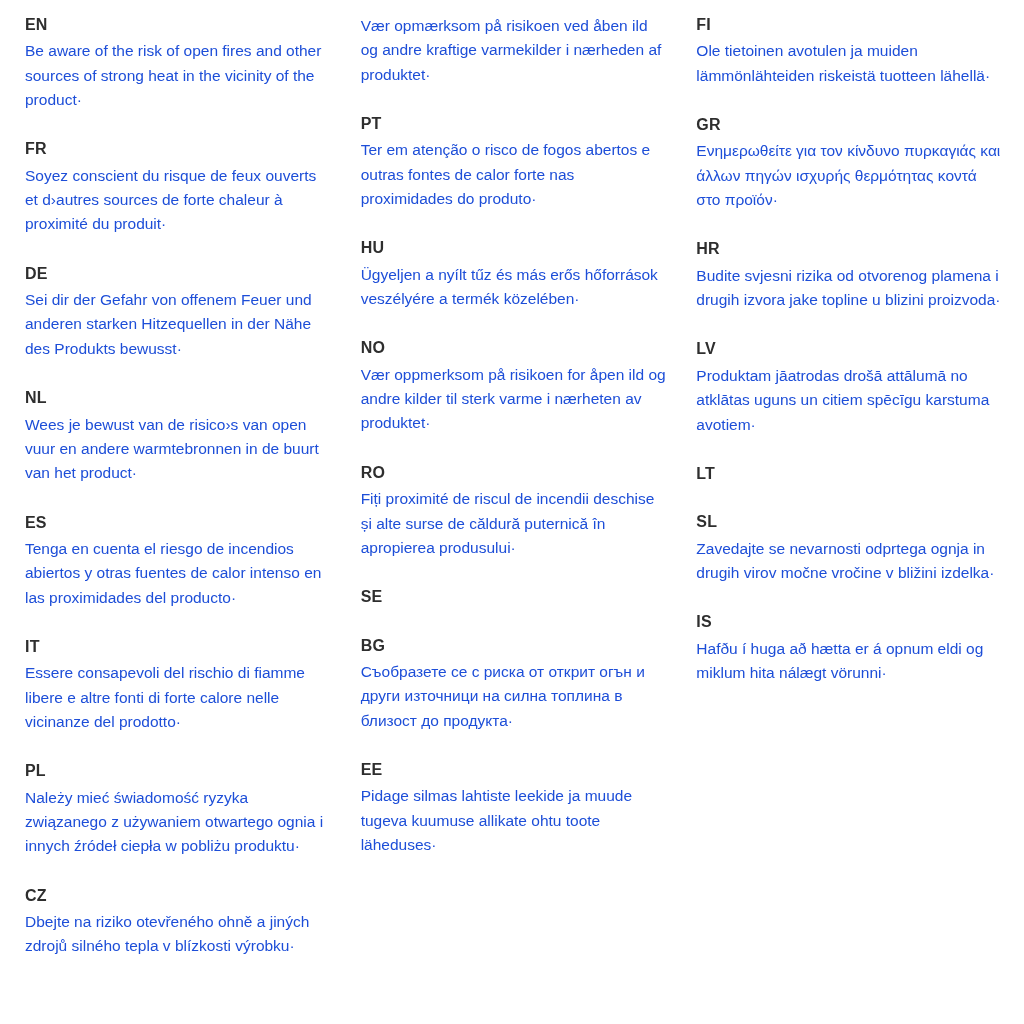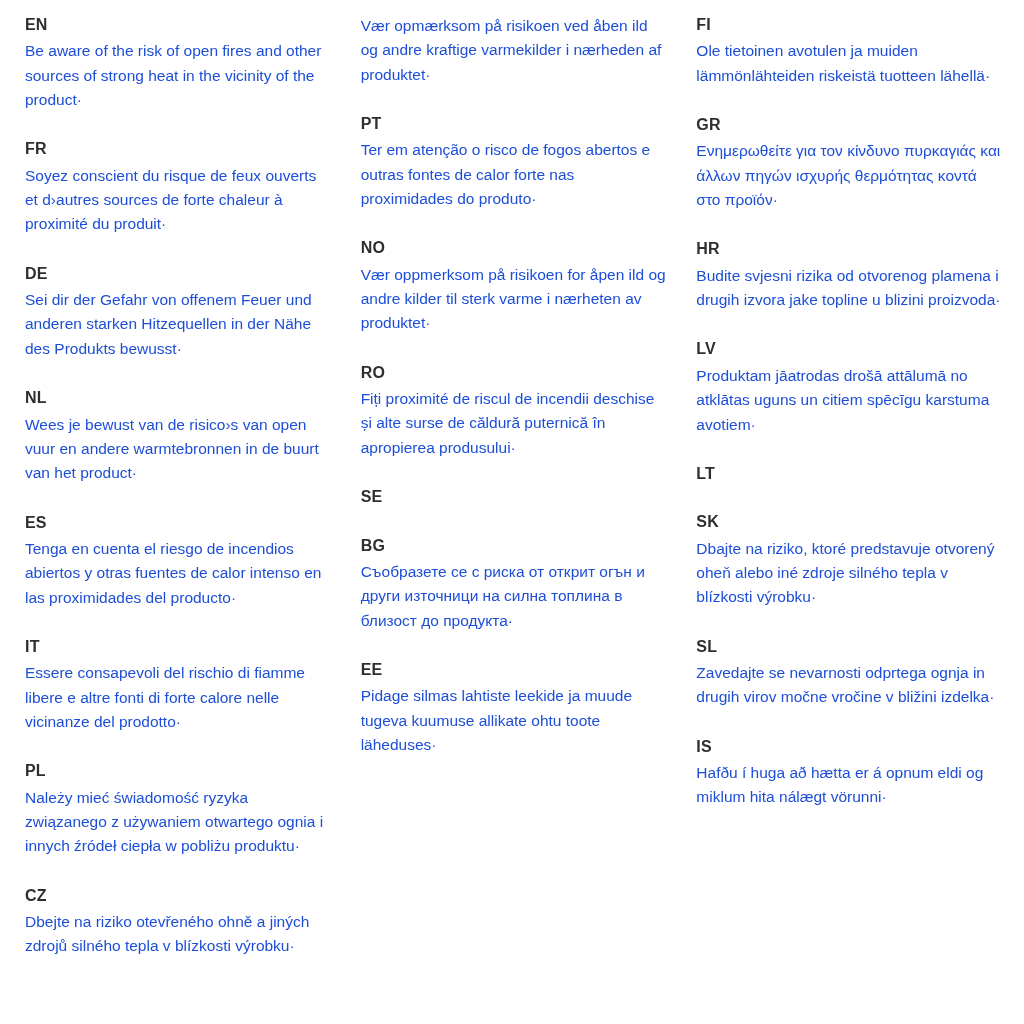--- a/index.html
+++ b/index.html
@@ -88,20 +88,24 @@
 
   <div class="col">
     <div class="block">
       <p class="text">Vær opmærksom på risikoen ved åben ild og andre kraftige varmekilder i nærheden af produktet·</p>
     </div>
     <div class="block">
       <span class="code">PT</span>
       <p class="text">Ter em atenção o risco de fogos abertos e outras fontes de calor forte nas proximidades do produto·</p>
     </div>
     <div class="block">
+      <span class="code">HU</span>
+      <p class="text">Ügyeljen a nyílt tűz és más erős hőforrások veszélyére a termék közelében·</p>
+    </div>
+    <div class="block">
       <span class="code">NO</span>
       <p class="text">Vær oppmerksom på risikoen for åpen ild og andre kilder til sterk varme i nærheten av produktet·</p>
     </div>
     <div class="block">
       <span class="code">RO</span>
       <p class="text">Fiți proximité de riscul de incendii deschise și alte surse de căldură puternică în apropierea produsului·</p>
     </div>
     <div class="block">
       <span class="code">SE</span>
     </div>
@@ -129,24 +133,20 @@
       <p class="text">Budite svjesni rizika od otvorenog plamena i drugih izvora jake topline u blizini proizvoda·</p>
     </div>
     <div class="block">
       <span class="code">LV</span>
       <p class="text">Produktam jāatrodas drošā attālumā no atklātas uguns un citiem spēcīgu karstuma avotiem·</p>
     </div>
     <div class="block">
       <span class="code">LT</span>
     </div>
     <div class="block">
-      <span class="code">SK</span>
-      <p class="text">Dbajte na riziko, ktoré predstavuje otvorený oheň alebo iné zdroje silného tepla v blízkosti výrobku·</p>
-    </div>
-    <div class="block">
       <span class="code">SL</span>
       <p class="text">Zavedajte se nevarnosti odprtega ognja in drugih virov močne vročine v bližini izdelka·</p>
     </div>
     <div class="block">
       <span class="code">IS</span>
       <p class="text">Hafðu í huga að hætta er á opnum eldi og miklum hita nálægt vörunni·</p>
     </div>
   </div>
 
 </div>

